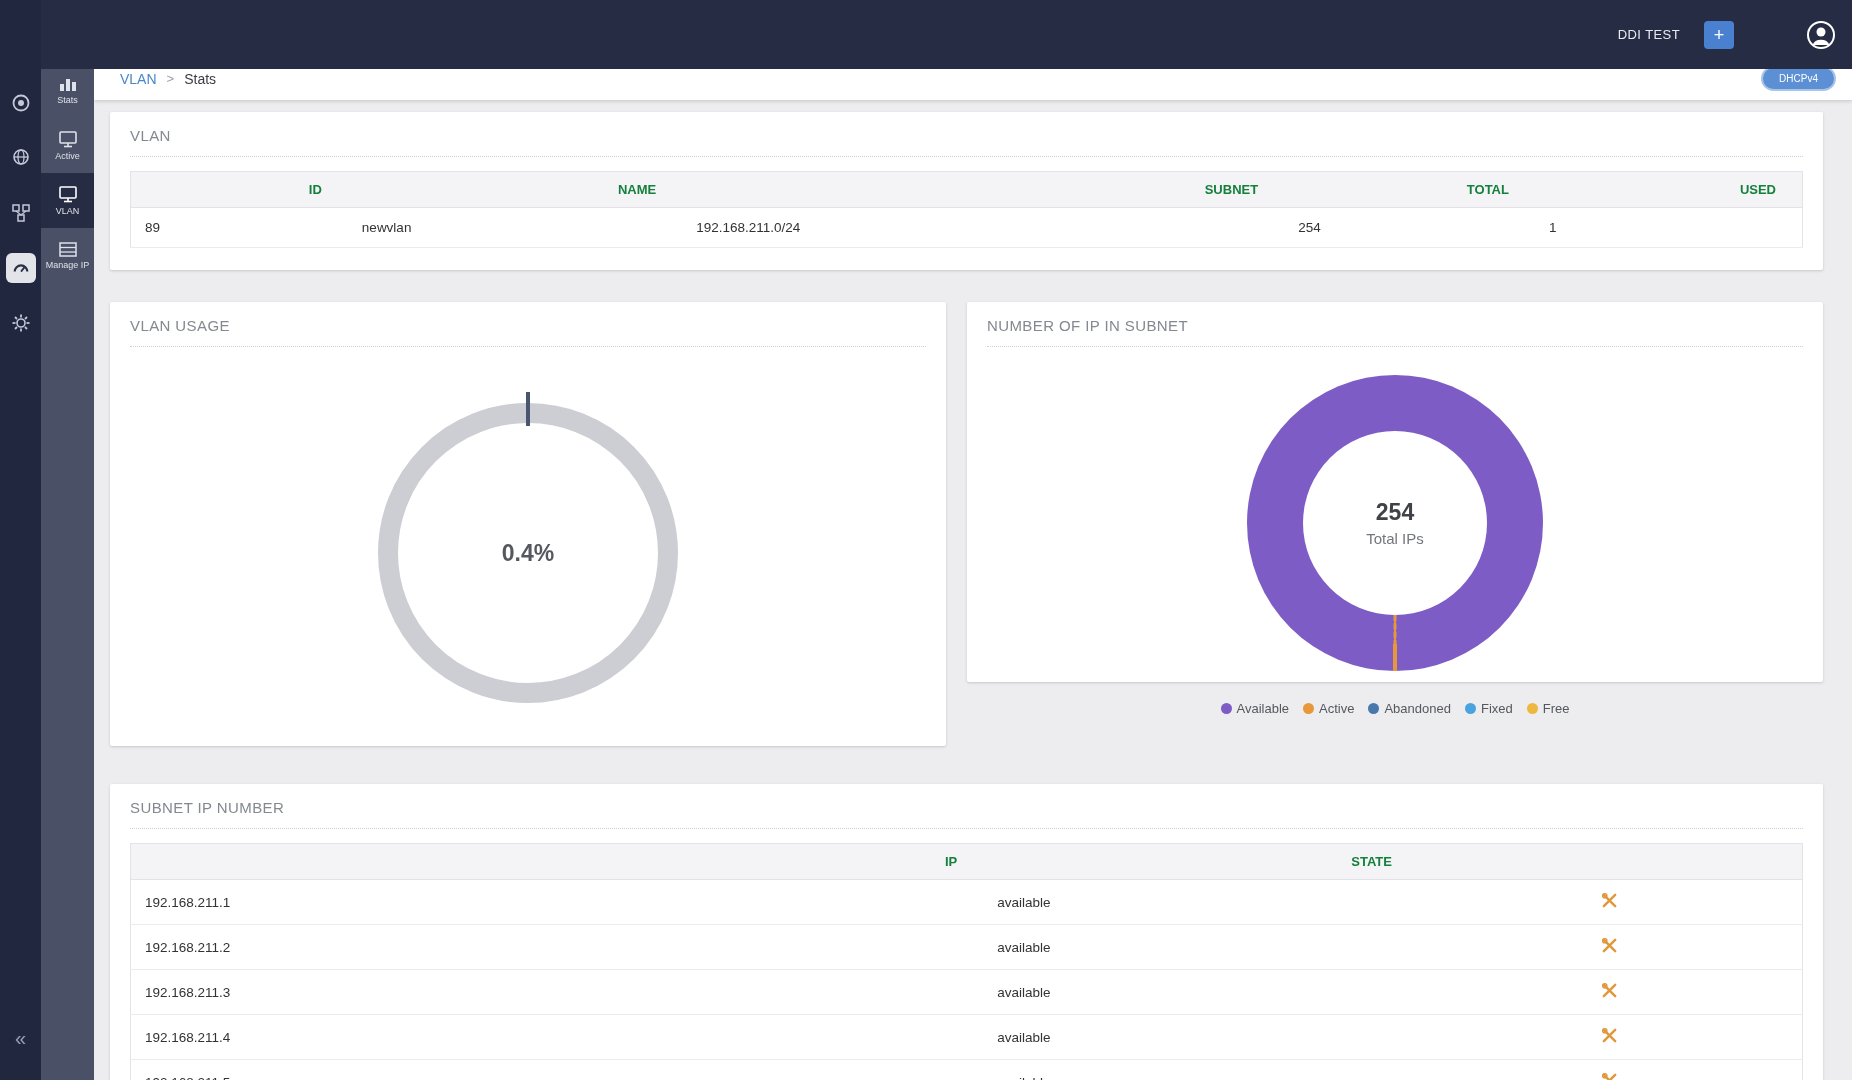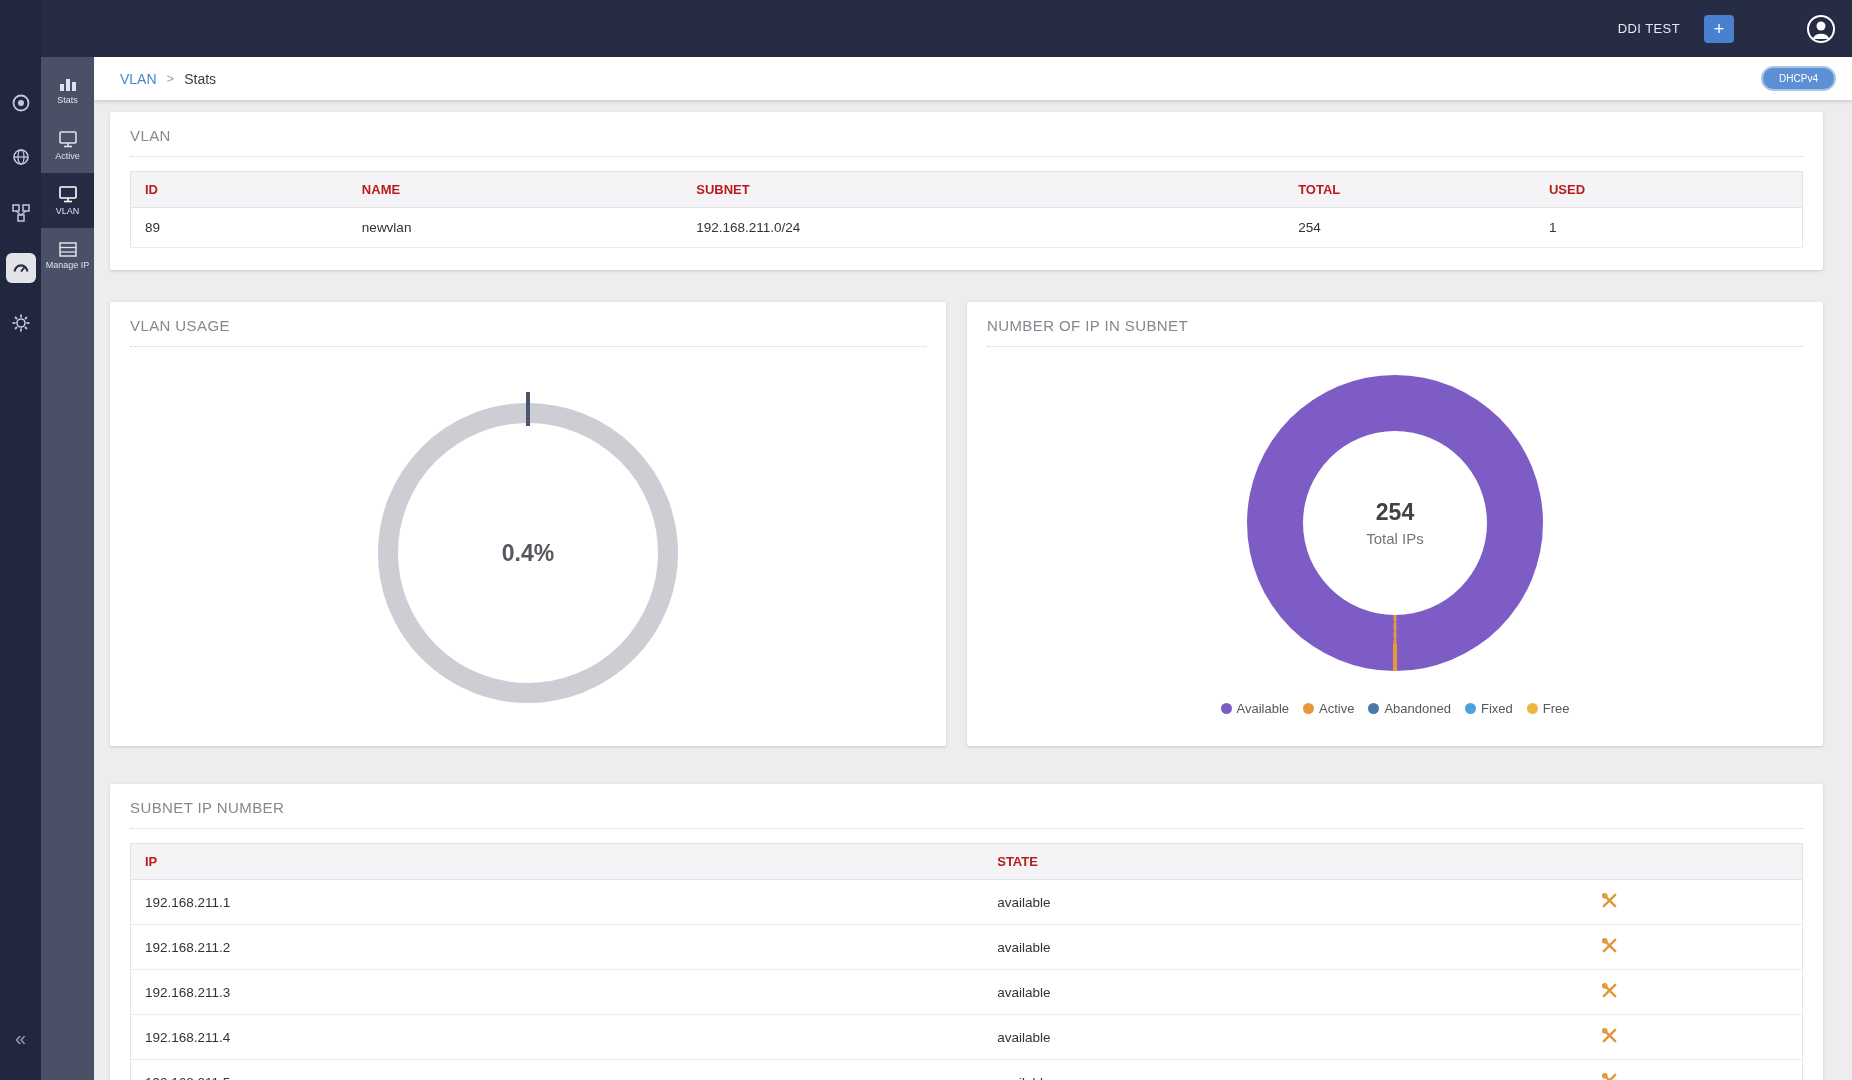--- a/index.html
+++ b/index.html
@@ -7,21 +7,21 @@
   body {
     font-family: "Liberation Sans", sans-serif;
     background:#ededf0;
     position:relative;
     overflow:hidden;
     color:#333;
   }
 
   
   .topbar {
-    position:absolute; left:0; top:0; width:1852px; height:57px;
+    position:absolute; left:0; top:0; width:1852px; height:69px;
     background:#262c43; z-index:30;
     display:flex; align-items:center;gap:28px;
   }
   .logo {
     width:24px; height:24px; margin-left:9px;
     border:3px solid #d97c2b; border-bottom-color:transparent;
     border-radius:50%; transform:rotate(40deg);
   }
   .topbar-right { margin-left:auto; display:flex; align-items:center; padding-right:16px; }
   .workspace { color:#e8eaf2; font-size:13px; letter-spacing:.4px; }
@@ -83,28 +83,28 @@
     position:absolute; background:#fff; border-radius:2px;
     box-shadow:0 1px 3px rgba(0,0,0,.16);
   }
   .card-title {
     color:#84888f; font-size:15px; letter-spacing:.4px; padding:15px 20px 12px 20px;
   }
   .card-divider { border-bottom:1px dotted #cfcfd4; margin:0 20px; }
 
   .vlan-card  { left:110px; top:112px; width:1713px; height:158px; }
   .usage-card { left:110px; top:302px; width:836px;  height:444px; }
-  .subnet-card{ left:967px; top:302px; width:856px;  height:444px; }
+  .subnet-card{ left:967px; top:302px; width:856px;  height:380px; }
   .ipstate-card{ left:110px; top:784px; width:1713px; height:430px; }
 
   table { border-collapse:collapse; width:calc(100% - 40px); margin:14px 20px 0 20px;
           border:1px solid #e2e2e7; }
   th {
-    background:#f4f4f6; text-align:left; font-size:13px; color:#b91c1c;
-    padding:10px 14px; border-bottom:1px solid #e2e2e7; font-weight:bold;
+    background:#f4f4f6; text-align:right; font-size:13px; color:#15803d;
+    padding:10px 26px; border-bottom:1px solid #e2e2e7; font-weight:bold;
   }
   td { font-size:13.5px; color:#333; padding:12px 14px; border-bottom:1px solid #ececf0; background:#fff; }
 
   .vlan-card th:nth-child(1){width:13%;} .vlan-card th:nth-child(2){width:20%;}
   .vlan-card th:nth-child(3){width:36%;} .vlan-card th:nth-child(4){width:15%;}
   .ipstate-card th:nth-child(1){width:51%;} .ipstate-card th:nth-child(2){width:26%;}
   .action-cell { text-align:center; }
   .tools-icon { display:inline-block; cursor:pointer; }
 
   

